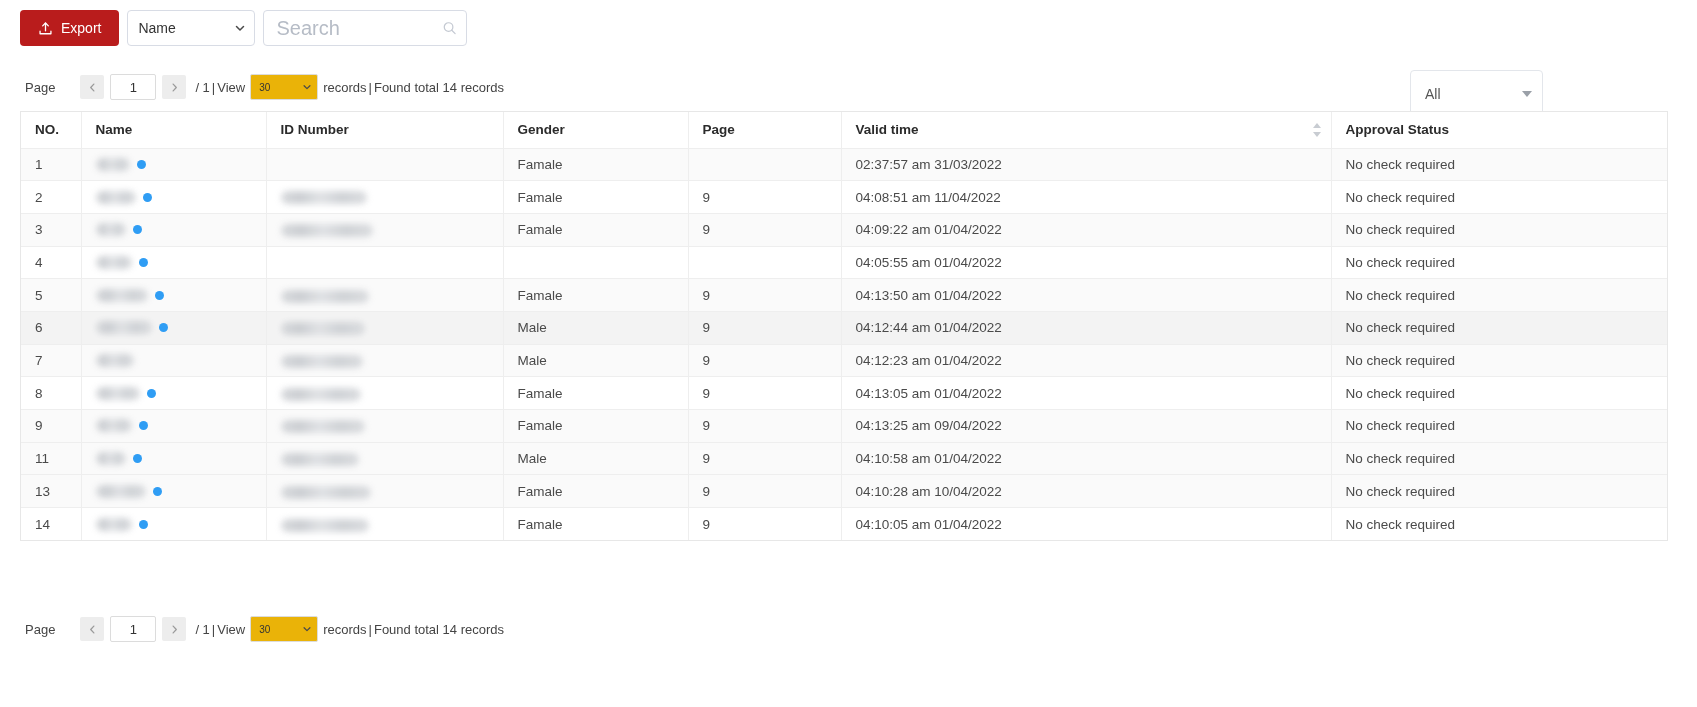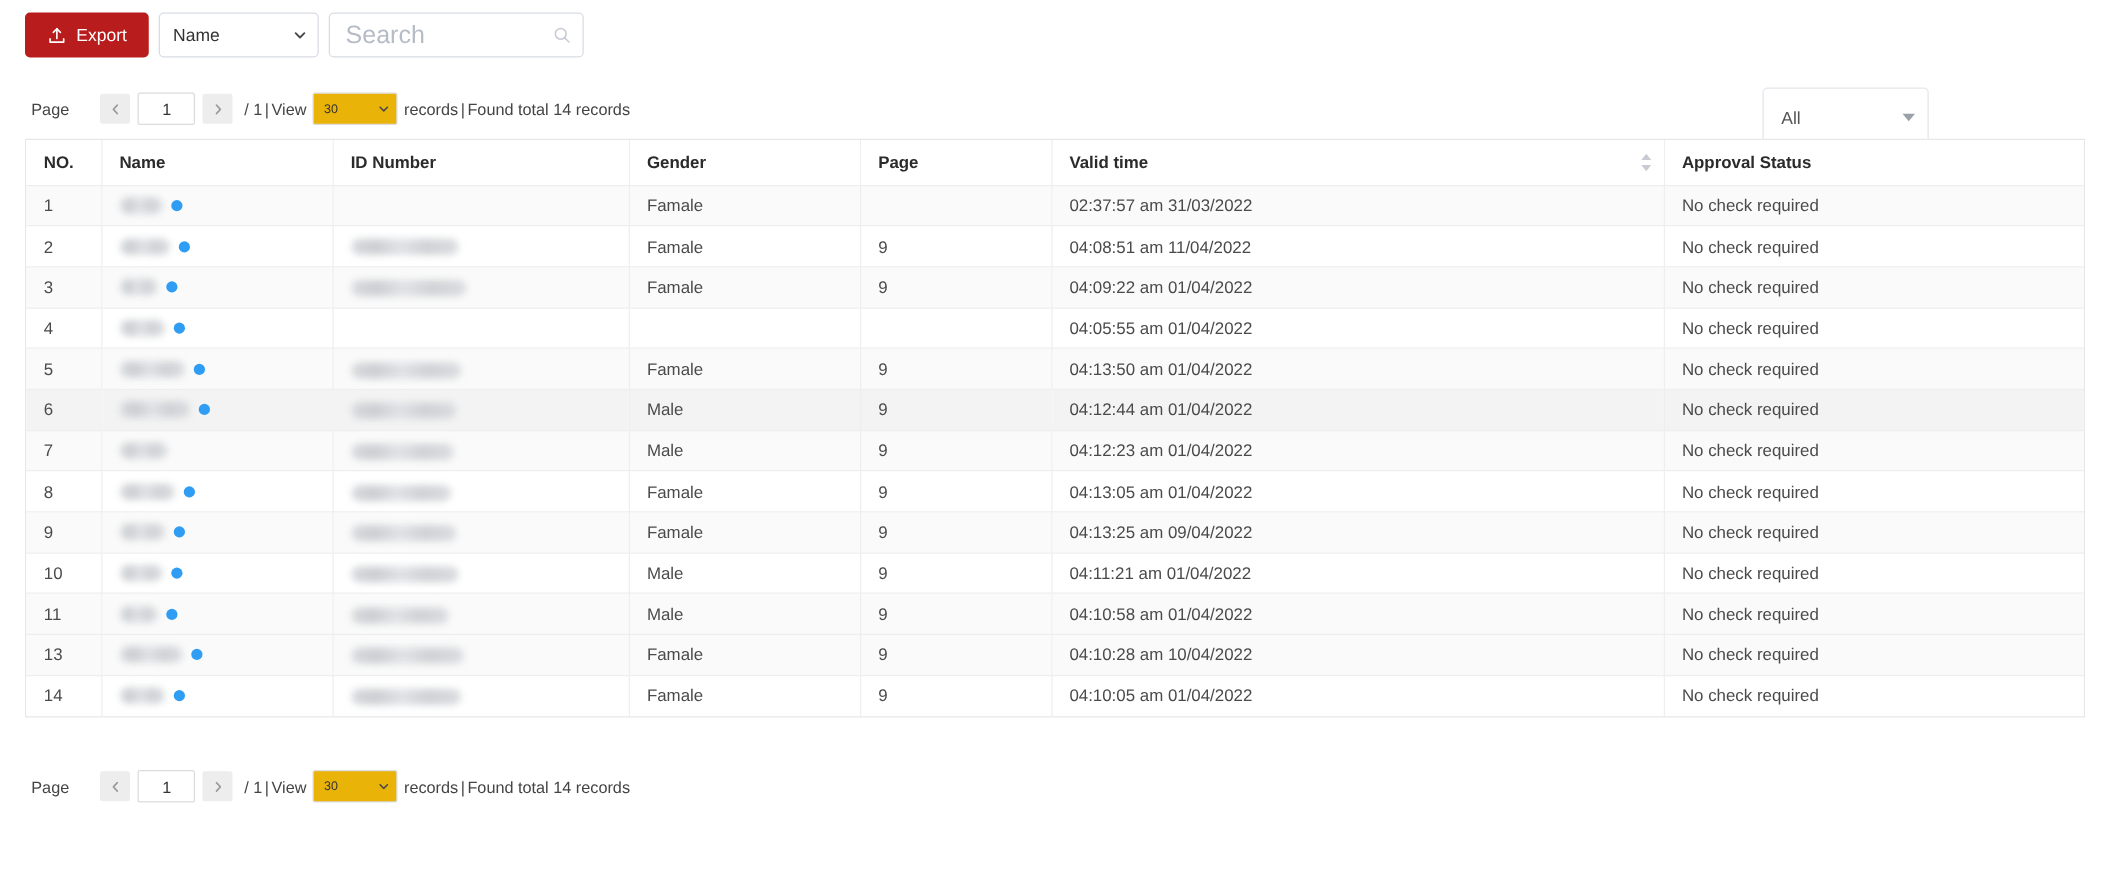--- a/index.html
+++ b/index.html
@@ -429,34 +429,20 @@
                 <span class="redact" style="width: 36px;"></span>
                 <span class="blue-dot"></span>
               </span>
             </td>
             <td><span class="redact" style="width: 84px;"></span></td>
             <td>Famale</td>
             <td>9</td>
             <td>04:13:25 am 09/04/2022</td>
             <td>No check required</td>
           </tr>
-          <tr class="even">
-            <td>10</td>
-            <td>
-              <span class="name-cell">
-                <span class="redact" style="width: 34px;"></span>
-                <span class="blue-dot"></span>
-              </span>
-            </td>
-            <td><span class="redact" style="width: 86px;"></span></td>
-            <td>Male</td>
-            <td>9</td>
-            <td>04:11:21 am 01/04/2022</td>
-            <td>No check required</td>
-          </tr>
           <tr class="odd">
             <td>11</td>
             <td>
               <span class="name-cell">
                 <span class="redact" style="width: 30px;"></span>
                 <span class="blue-dot"></span>
               </span>
             </td>
             <td><span class="redact" style="width: 78px;"></span></td>
             <td>Male</td>

